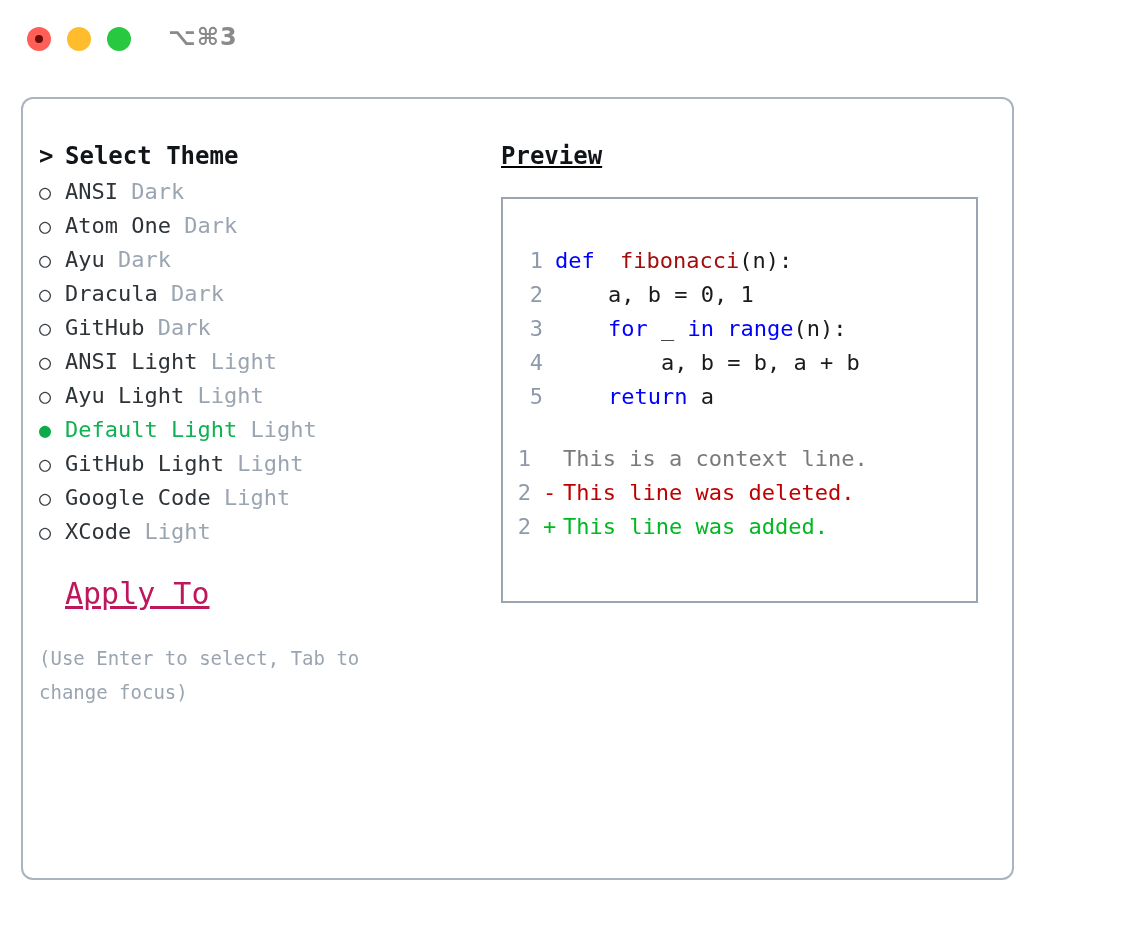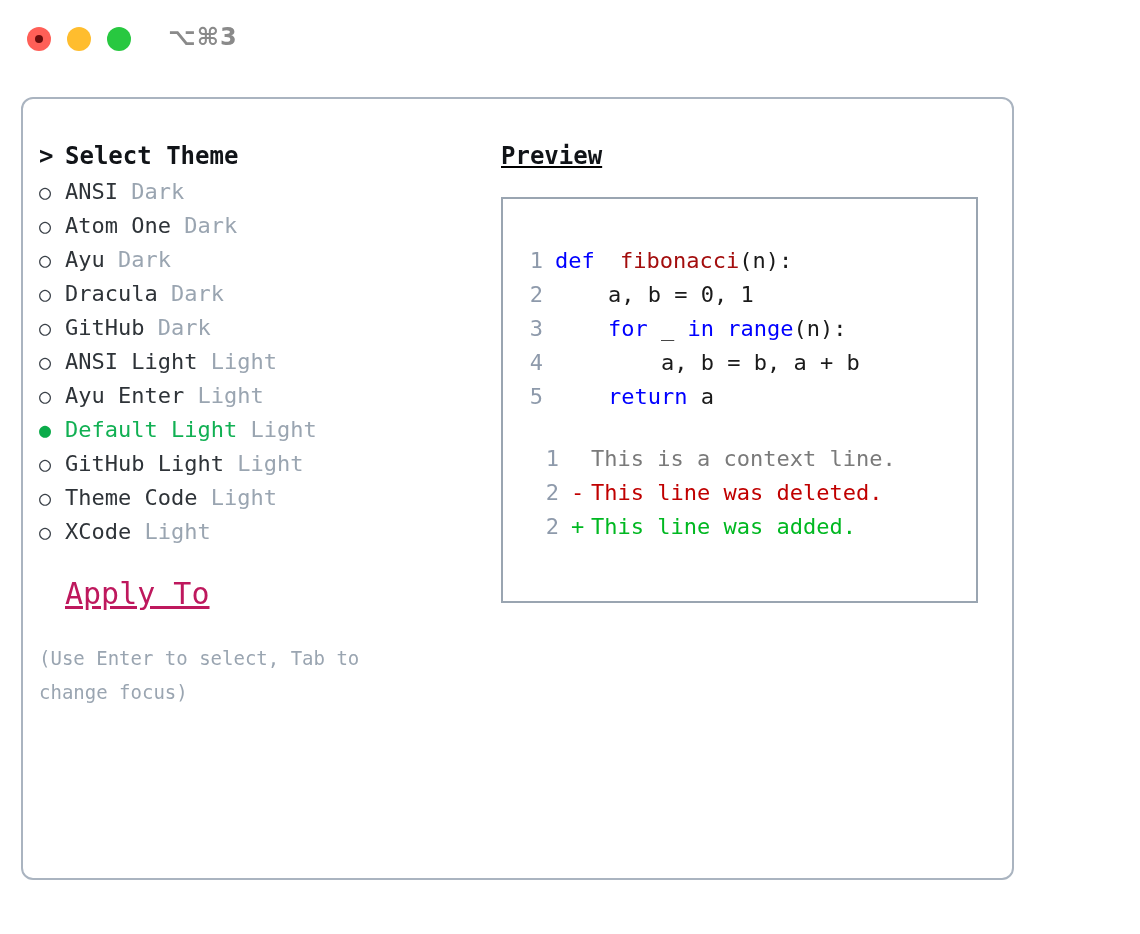--- a/index.html
+++ b/index.html
@@ -184,21 +184,21 @@
     color: #8e9aab;
     margin-right: 12px;
   }
   .kw   { color: #0000ff; }
   .fn   { color: #a30d0d; margin-left: 12px; }
   .plain{ color: #1a1a1a; }
   .bi   { color: #0000ff; }
 
   #diff-area {
     position: absolute;
-    left: 28px;
+    left: 0;
     top: 243px;
     right: 6px;
   }
   .diff-ctx { color: #7a7a7a; }
   .diff-del { color: #c00000; }
   .diff-add { color: #00b821; }
   .diff-sign {
     display: inline-block;
     width: 20px;
   }
@@ -222,24 +222,24 @@
 
       <div class="header-row"><span class="caret">&gt;</span><span>Select Theme</span></div>
 
       <div id="theme-list">
           <div class="list-row"><span class="marker">○</span><span class="label">ANSI</span> <span class="category">Dark</span></div>
           <div class="list-row"><span class="marker">○</span><span class="label">Atom One</span> <span class="category">Dark</span></div>
           <div class="list-row"><span class="marker">○</span><span class="label">Ayu</span> <span class="category">Dark</span></div>
           <div class="list-row"><span class="marker">○</span><span class="label">Dracula</span> <span class="category">Dark</span></div>
           <div class="list-row"><span class="marker">○</span><span class="label">GitHub</span> <span class="category">Dark</span></div>
           <div class="list-row"><span class="marker">○</span><span class="label">ANSI Light</span> <span class="category">Light</span></div>
-          <div class="list-row"><span class="marker">○</span><span class="label">Ayu Enter</span> <span class="category">Light</span></div>
+          <div class="list-row"><span class="marker">○</span><span class="label">Ayu Light</span> <span class="category">Light</span></div>
           <div class="list-row selected"><span class="marker sel">●</span><span class="label">Default Light</span> <span class="category">Light</span></div>
           <div class="list-row"><span class="marker">○</span><span class="label">GitHub Light</span> <span class="category">Light</span></div>
-          <div class="list-row"><span class="marker">○</span><span class="label">Theme Code</span> <span class="category">Light</span></div>
+          <div class="list-row"><span class="marker">○</span><span class="label">Google Code</span> <span class="category">Light</span></div>
           <div class="list-row"><span class="marker">○</span><span class="label">XCode</span> <span class="category">Light</span></div>
         </div>
 
       <div id="apply-section">
         <div id="apply-heading"><span class="marker"> </span><span>Apply To</span></div>
       </div>
 
       <div id="hint-text">(Use Enter to select, Tab to change focus)</div>
     </div>
 

